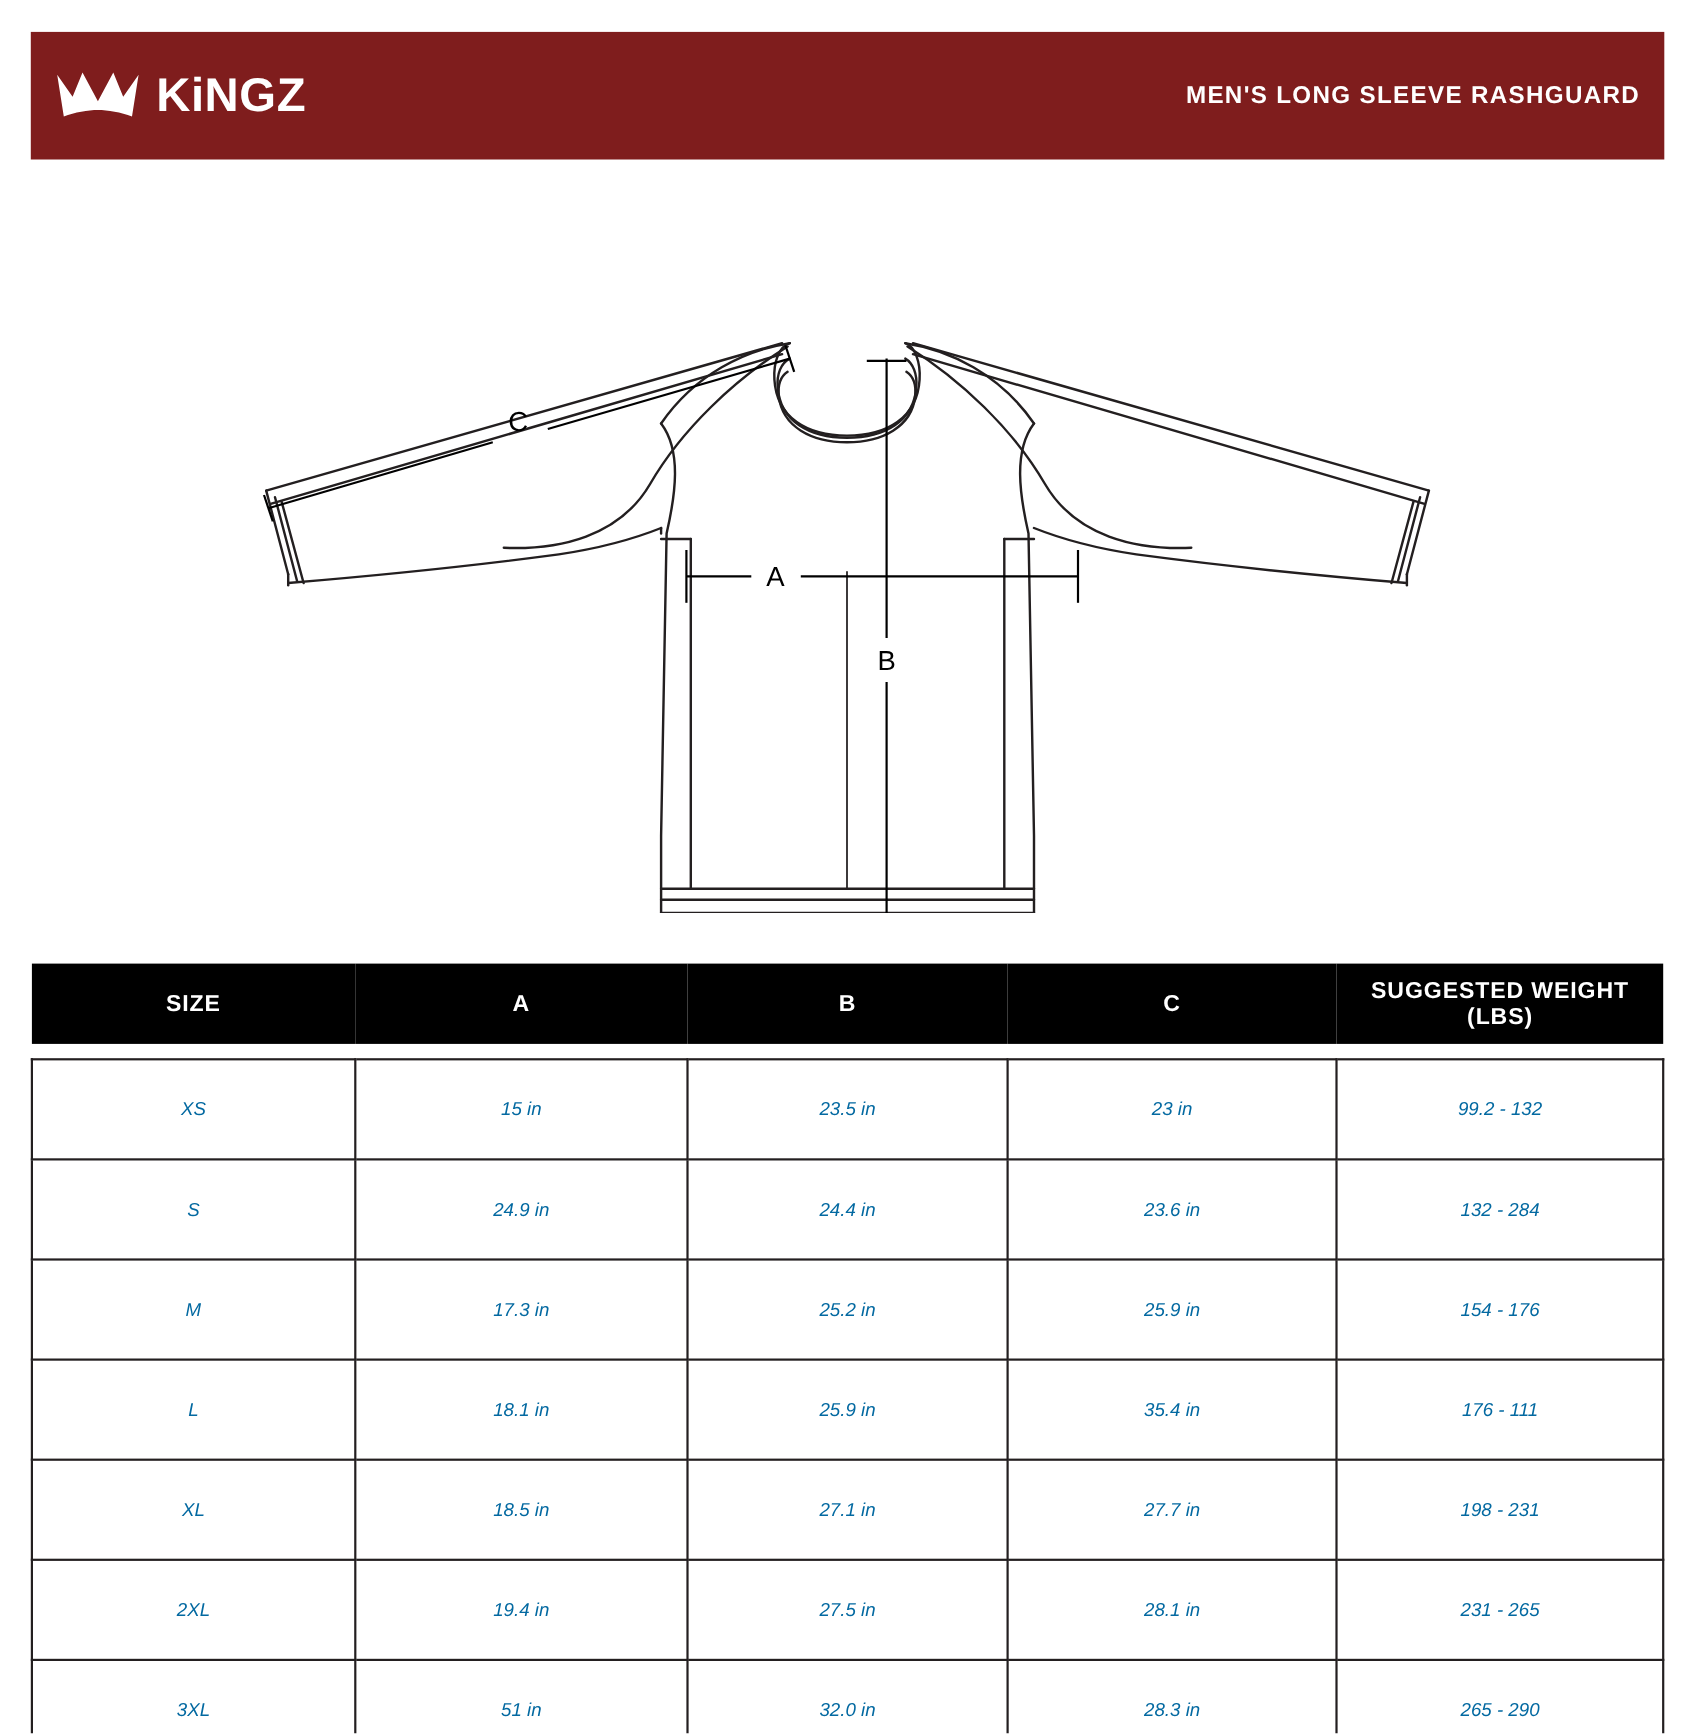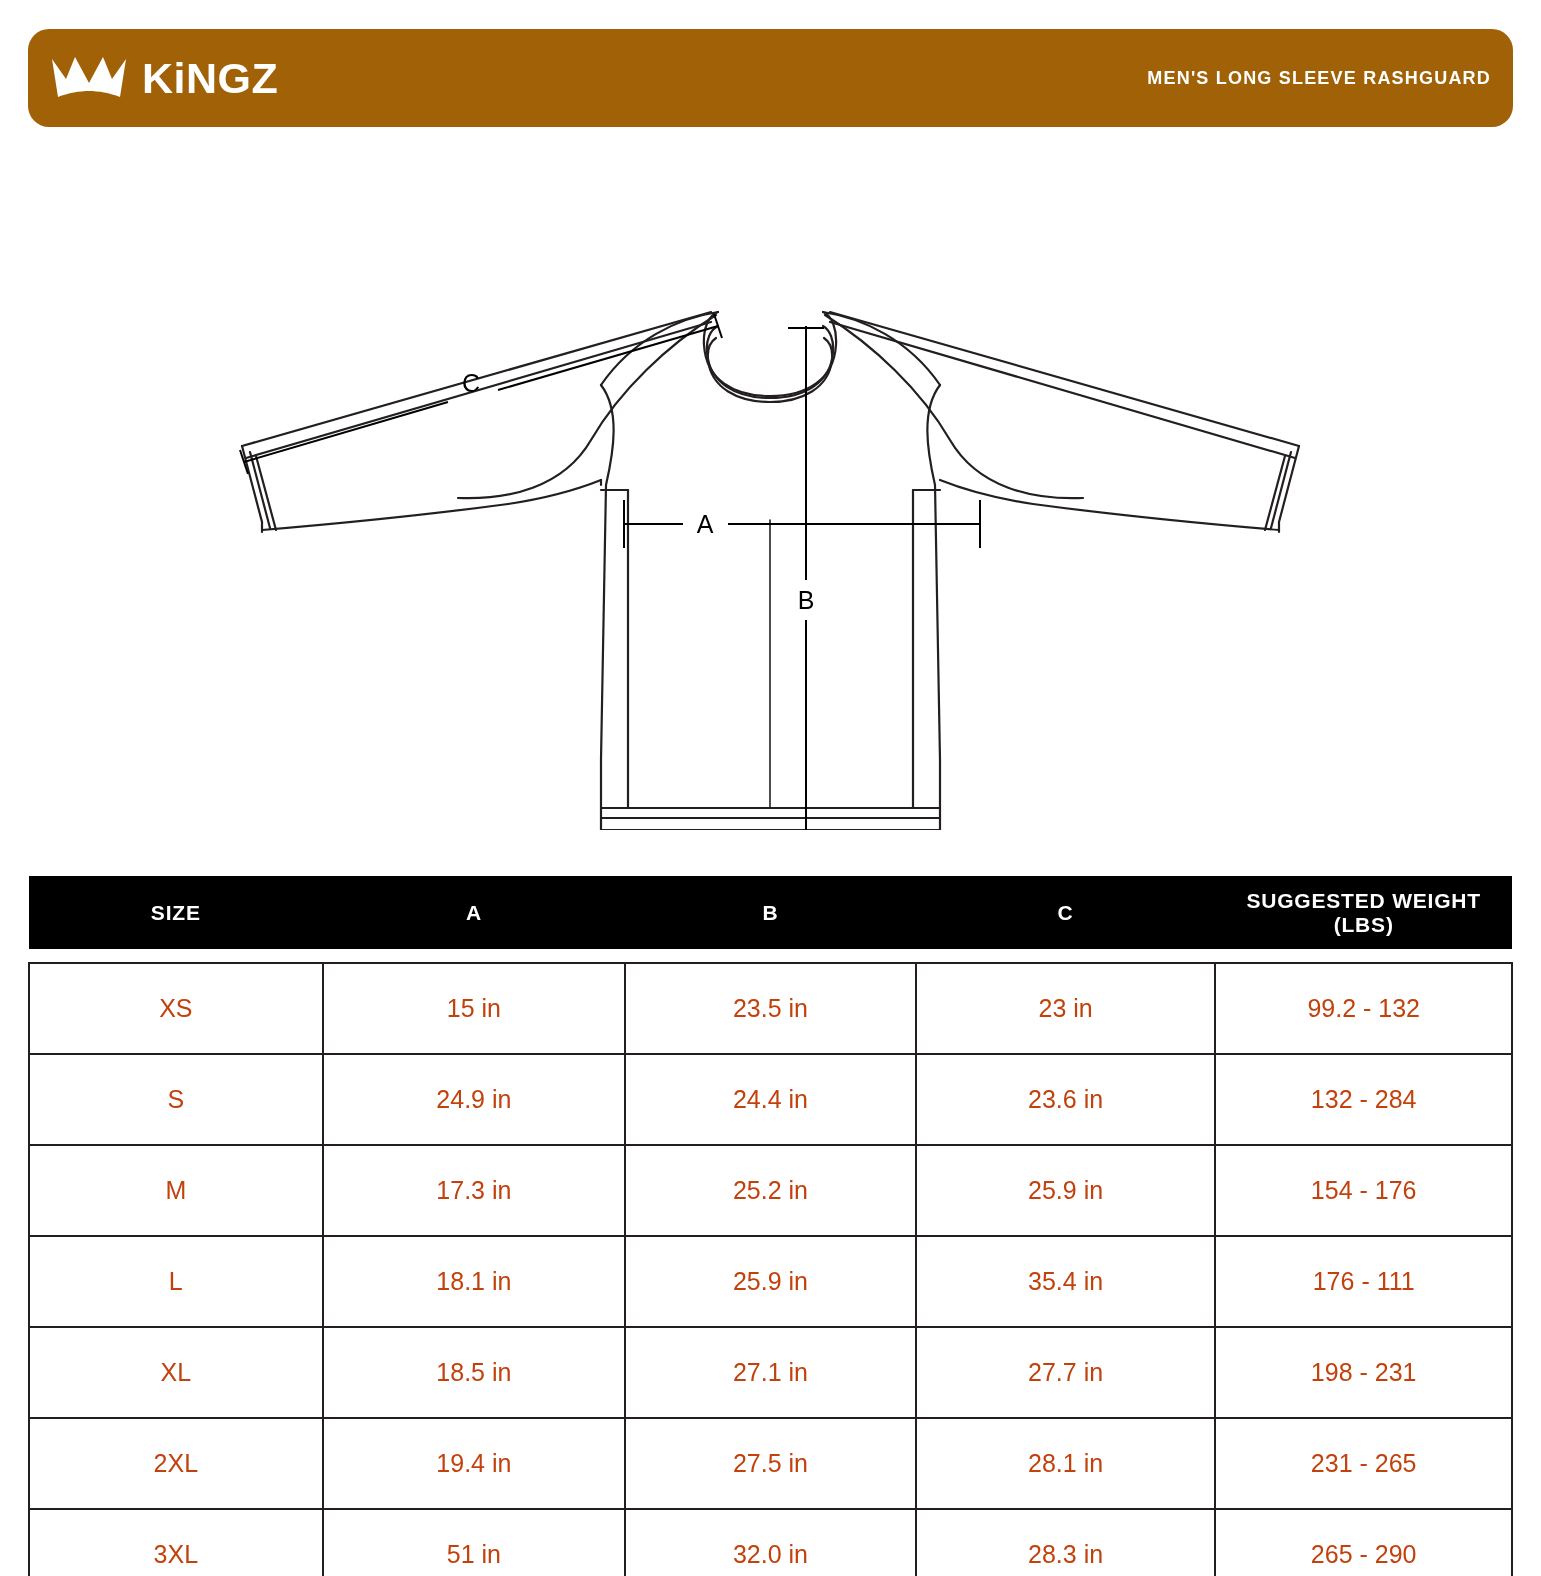--- a/index.html
+++ b/index.html
@@ -16,27 +16,26 @@
     background: #ffffff;
     overflow: hidden;
   }
 
   
   .header {
     position: absolute;
     left: 28px;
     top: 29px;
     width: 1485px;
-    height: 98px;
-    background: #a16207;
+    height: 116px;
+    background: #7f1d1d;
     display: flex;
     align-items: center;
     justify-content: space-between;
     padding: 0 22px 0 22px;
-    border-radius: 21px;
   }
   .brand {
     display: flex;
     align-items: center;
     gap: 14px;
   }
   .crown-icon {
     width: 78px;
     height: 50px;
     display: block;
@@ -44,21 +43,21 @@
   .brand-name {
     color: #ffffff;
     font-size: 43px;
     font-weight: bold;
     letter-spacing: 0.5px;
     font-family: "Liberation Sans", sans-serif;
     line-height: 1;
   }
   .header-title {
     color: #ffffff;
-    font-size: 18px;
+    font-size: 22px;
     font-weight: bold;
     letter-spacing: 1.2px;
     font-family: "Liberation Sans", sans-serif;
     text-transform: uppercase;
     white-space: nowrap;
   }
 
   
   .diagram {
     position: absolute;
@@ -92,23 +91,24 @@
     text-align: center;
     vertical-align: middle;
     border: none;
     font-family: "Liberation Sans", sans-serif;
   }
   table.size-table tbody td {
     border: 2px solid #231f20;
     height: 91px;
     text-align: center;
     vertical-align: middle;
-    font-size: 25px;
-    color: #c2410c;
-    font-family: "Liberation Sans", sans-serif;
+    font-size: 17px;
+    color: #0369a1;
+    font-family: "Liberation Sans", sans-serif;
+    font-style: italic;
   }
   table.size-table tbody tr:first-child td { border-top: 2px solid #231f20; }
   .col-size { width: 19.8%; }
   .col-a { width: 20.4%; }
   .col-b { width: 19.6%; }
   .col-c { width: 20.2%; }
   .col-w { width: 20.0%; }
   .spacer-row td { border: none !important; height: 14px !important; }
   .dim-label {
     font-size: 25px;

